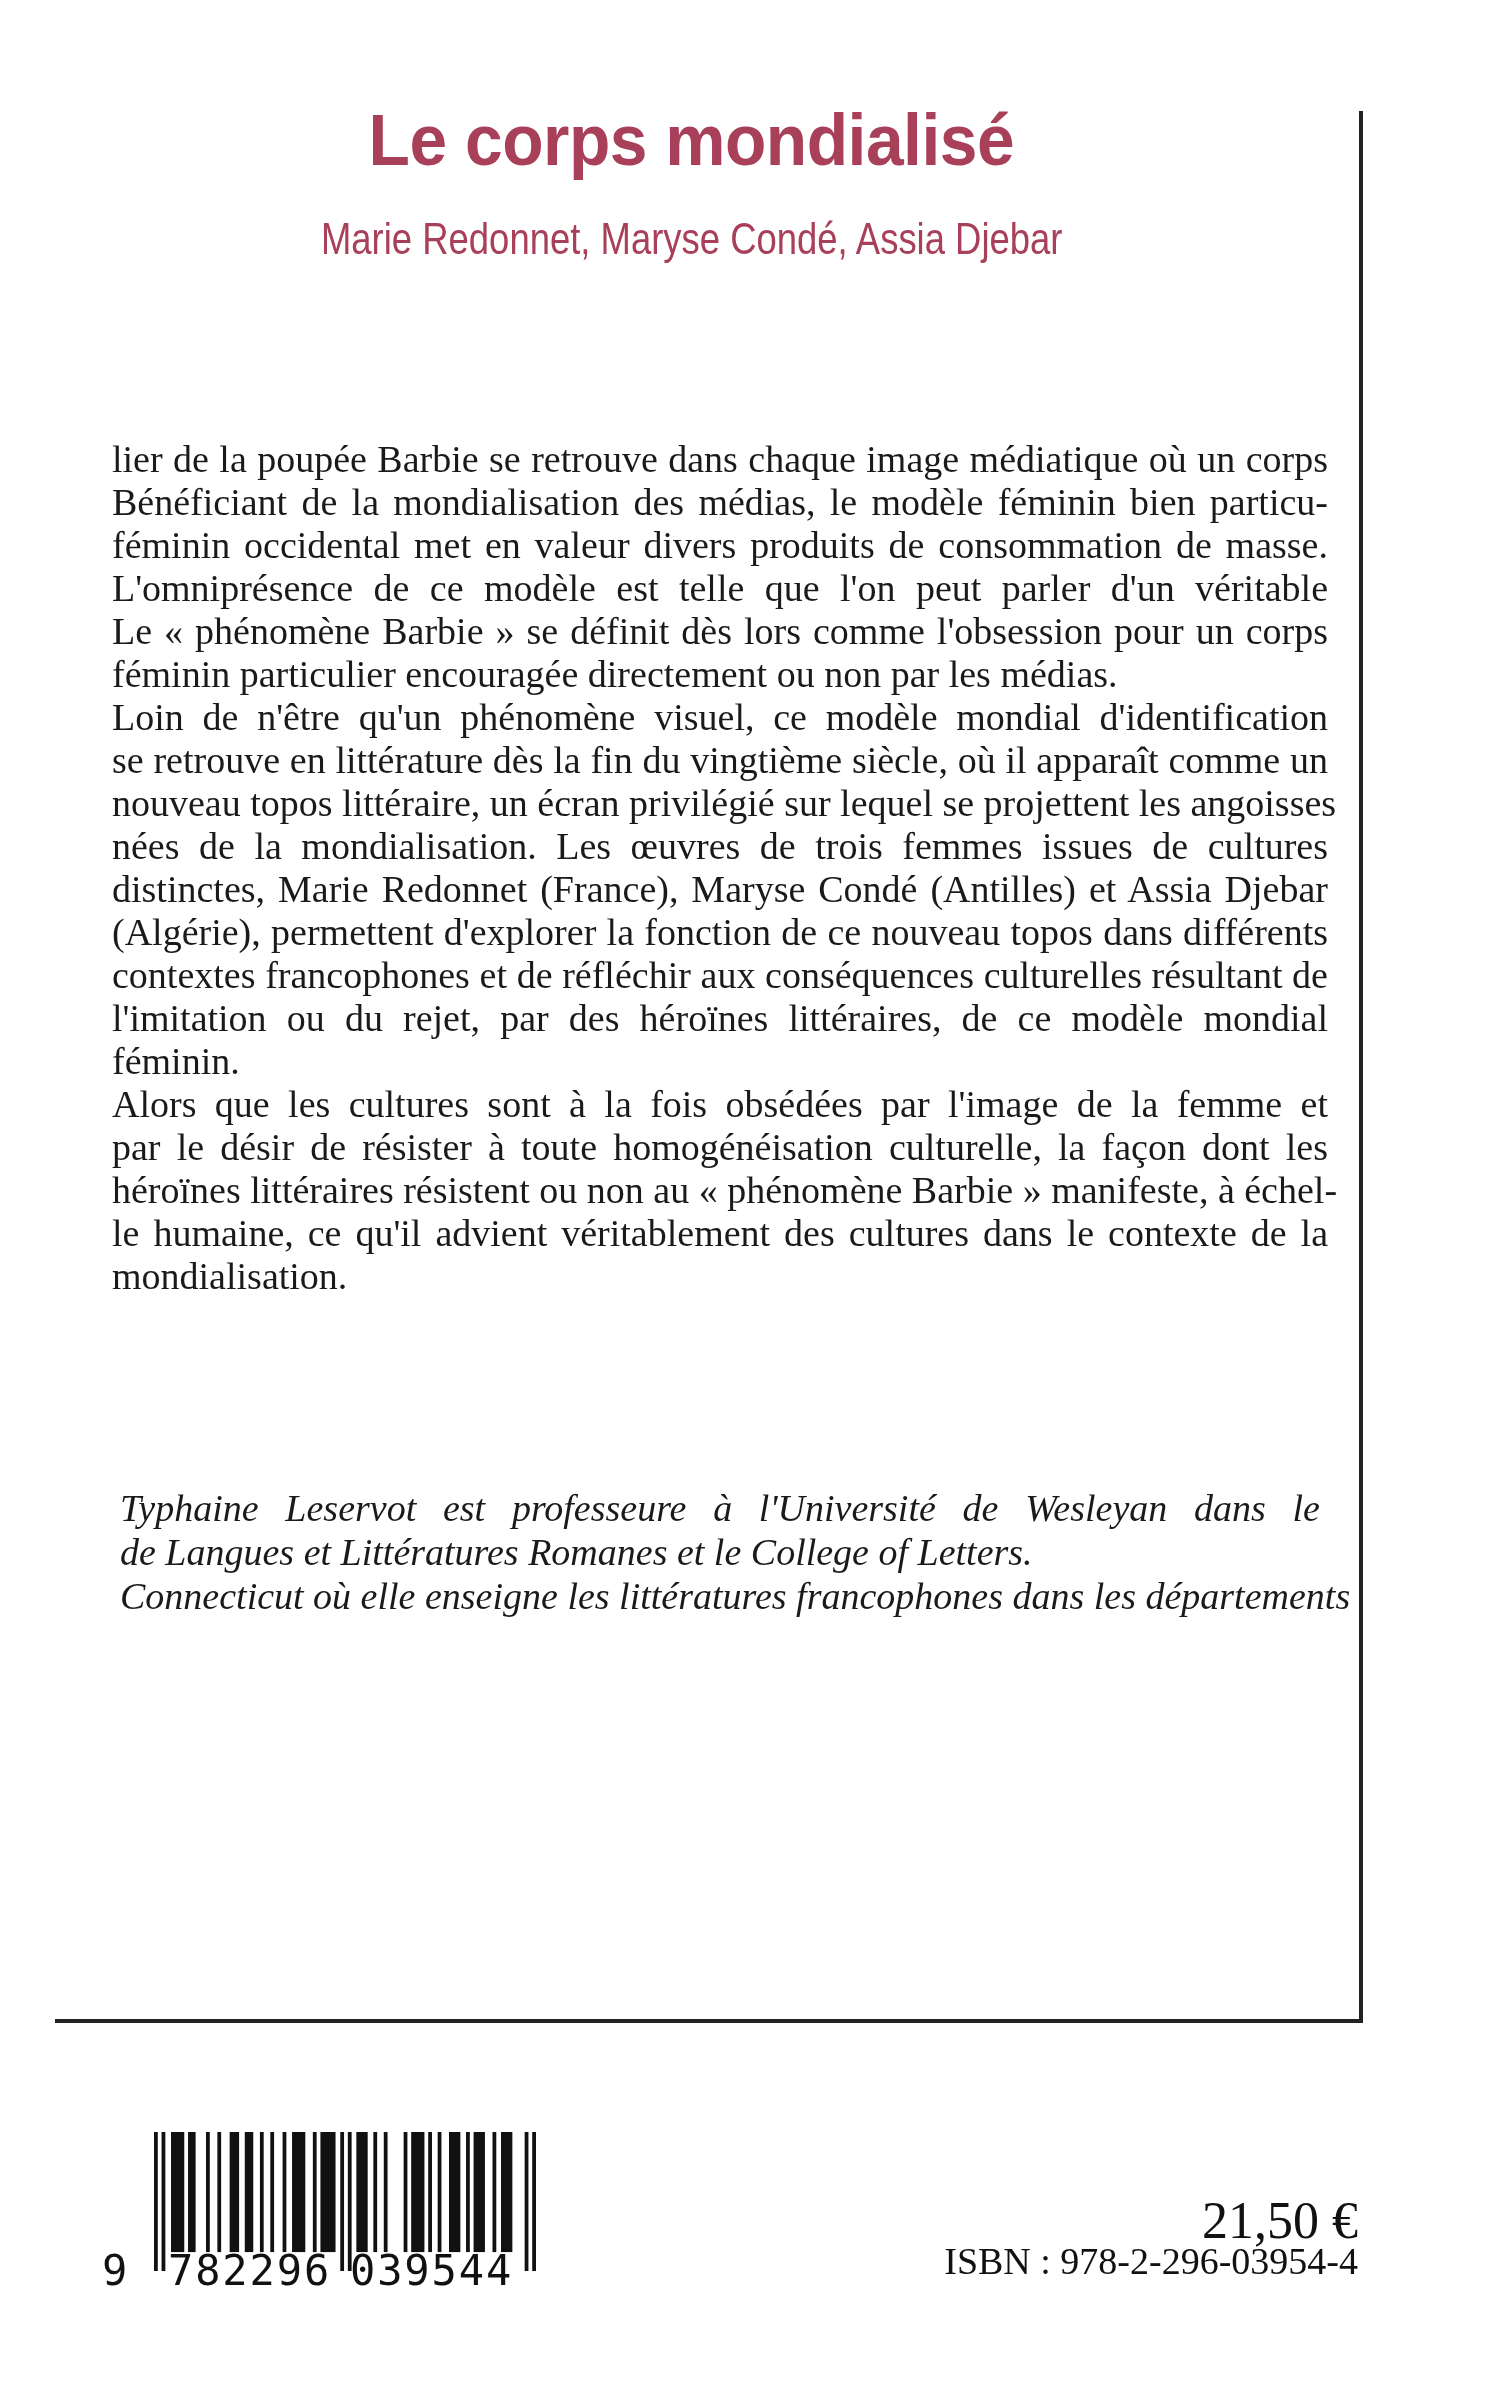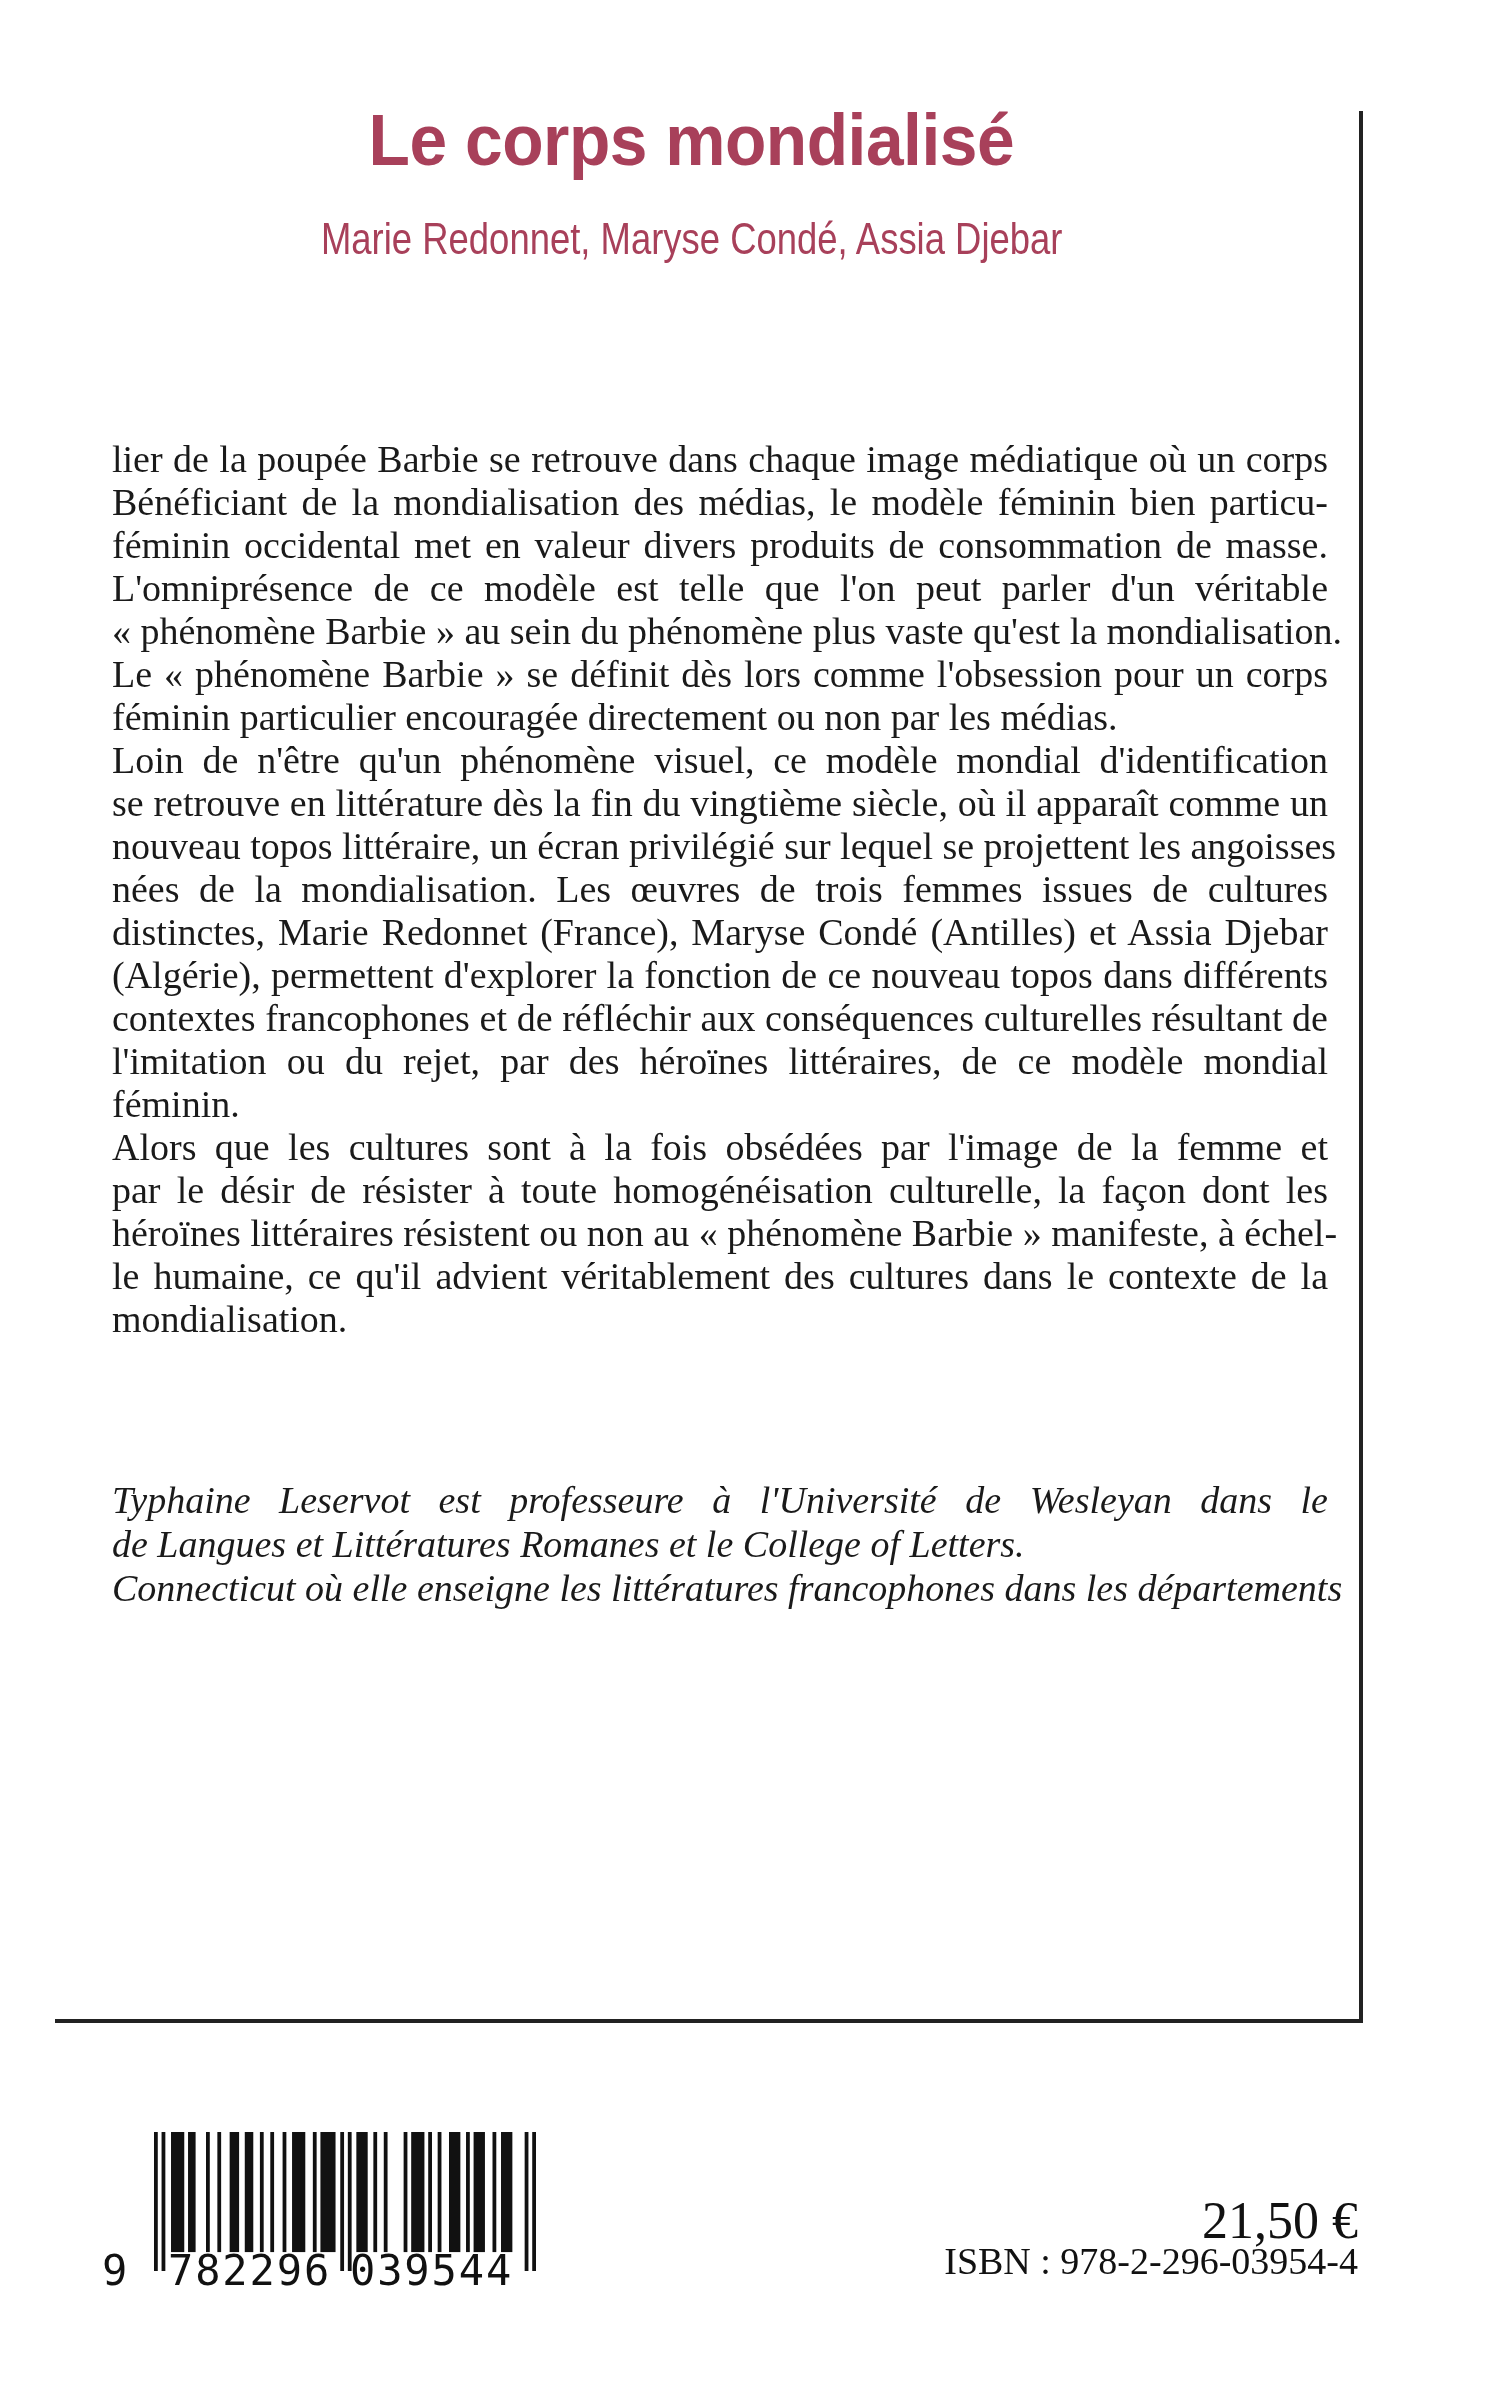--- a/index.html
+++ b/index.html
@@ -40,21 +40,21 @@
       font-size: 38px; line-height: 43px; color: #1a1a1a;
       text-align: justify; hyphens: manual;
     }
     .body-text p { margin: 0; text-indent: 57px; }
     .bio {
       position: absolute; left: 55px; top: 1478px; width: 1273px;
       font-family: "Liberation Serif", serif; font-style: italic;
       font-size: 38px; line-height: 44px; color: #1a1a1a;
       text-align: justify;
     }
-    .bio p { margin: 0; text-indent: 57px; }
+    .bio p { margin: 8px; text-indent: 57px; }
     .line { display: block; text-align: justify; text-align-last: justify; white-space: nowrap; }
     .line.last { text-align-last: left; }
     .barcode {
       position: absolute; left: 154px; top: 2132px; width: 382px; height: 139px;
     }
     .barcode svg { display: block; }
     .barcode-digits {
       position: absolute; top: 2252px; height: 38px;
       font-family: "DejaVu Sans Mono", monospace; font-size: 42px; line-height: 38px;
       color: #111;
@@ -88,21 +88,20 @@
 
   <div class="frame-v"></div>
   <div class="frame-h"></div>
 
   <div class="body-text">
     <p>
       <span class="line">lier de la poupée Barbie se retrouve dans chaque image médiatique où un corps</span>
       <span class="line">Bénéficiant de la mondialisation des médias, le modèle féminin bien particu-</span>
       <span class="line">féminin occidental met en valeur divers produits de consommation de masse.</span>
       <span class="line">L'omniprésence de ce modèle est telle que l'on peut parler d'un véritable</span>
-      <span class="line">« phénomène Barbie » au sein du phénomène plus vaste qu'est la mondialisation.</span>
       <span class="line">Le « phénomène Barbie » se définit dès lors comme l'obsession pour un corps</span>
       <span class="line last">féminin particulier encouragée directement ou non par les médias.</span>
     </p>
     <p>
       <span class="line">Loin de n'être qu'un phénomène visuel, ce modèle mondial d'identification</span>
       <span class="line">se retrouve en littérature dès la fin du vingtième siècle, où il apparaît comme un</span>
       <span class="line">nouveau topos littéraire, un écran privilégié sur lequel se projettent les angoisses</span>
       <span class="line">nées de la mondialisation. Les œuvres de trois femmes issues de cultures</span>
       <span class="line">distinctes, Marie Redonnet (France), Maryse Condé (Antilles) et Assia Djebar</span>
       <span class="line">(Algérie), permettent d'explorer la fonction de ce nouveau topos dans différents</span>

